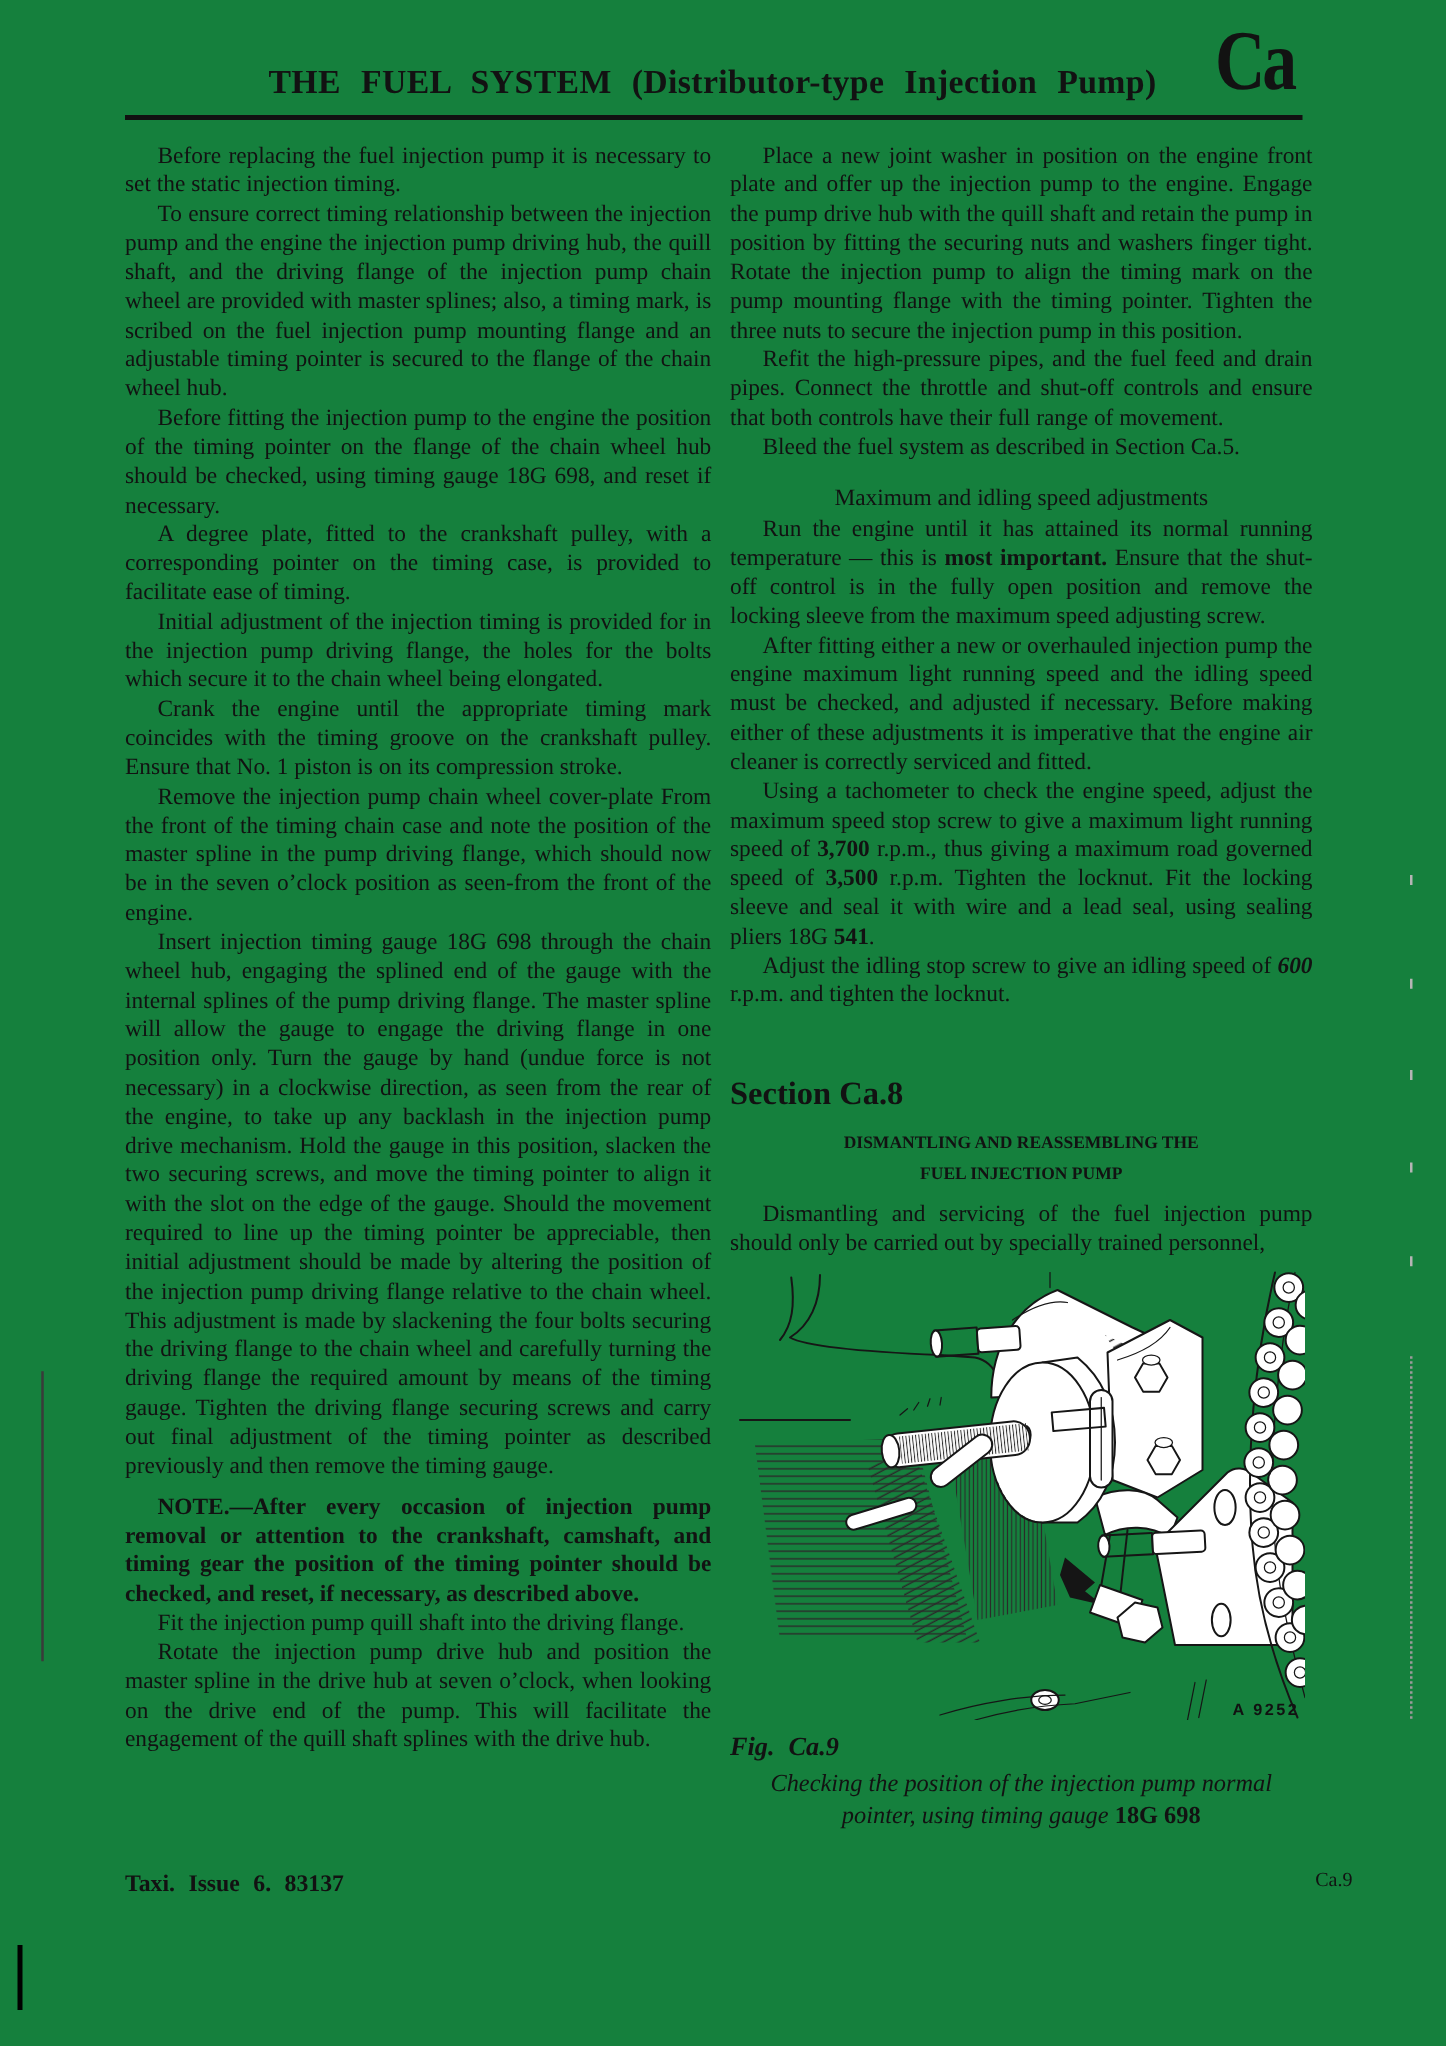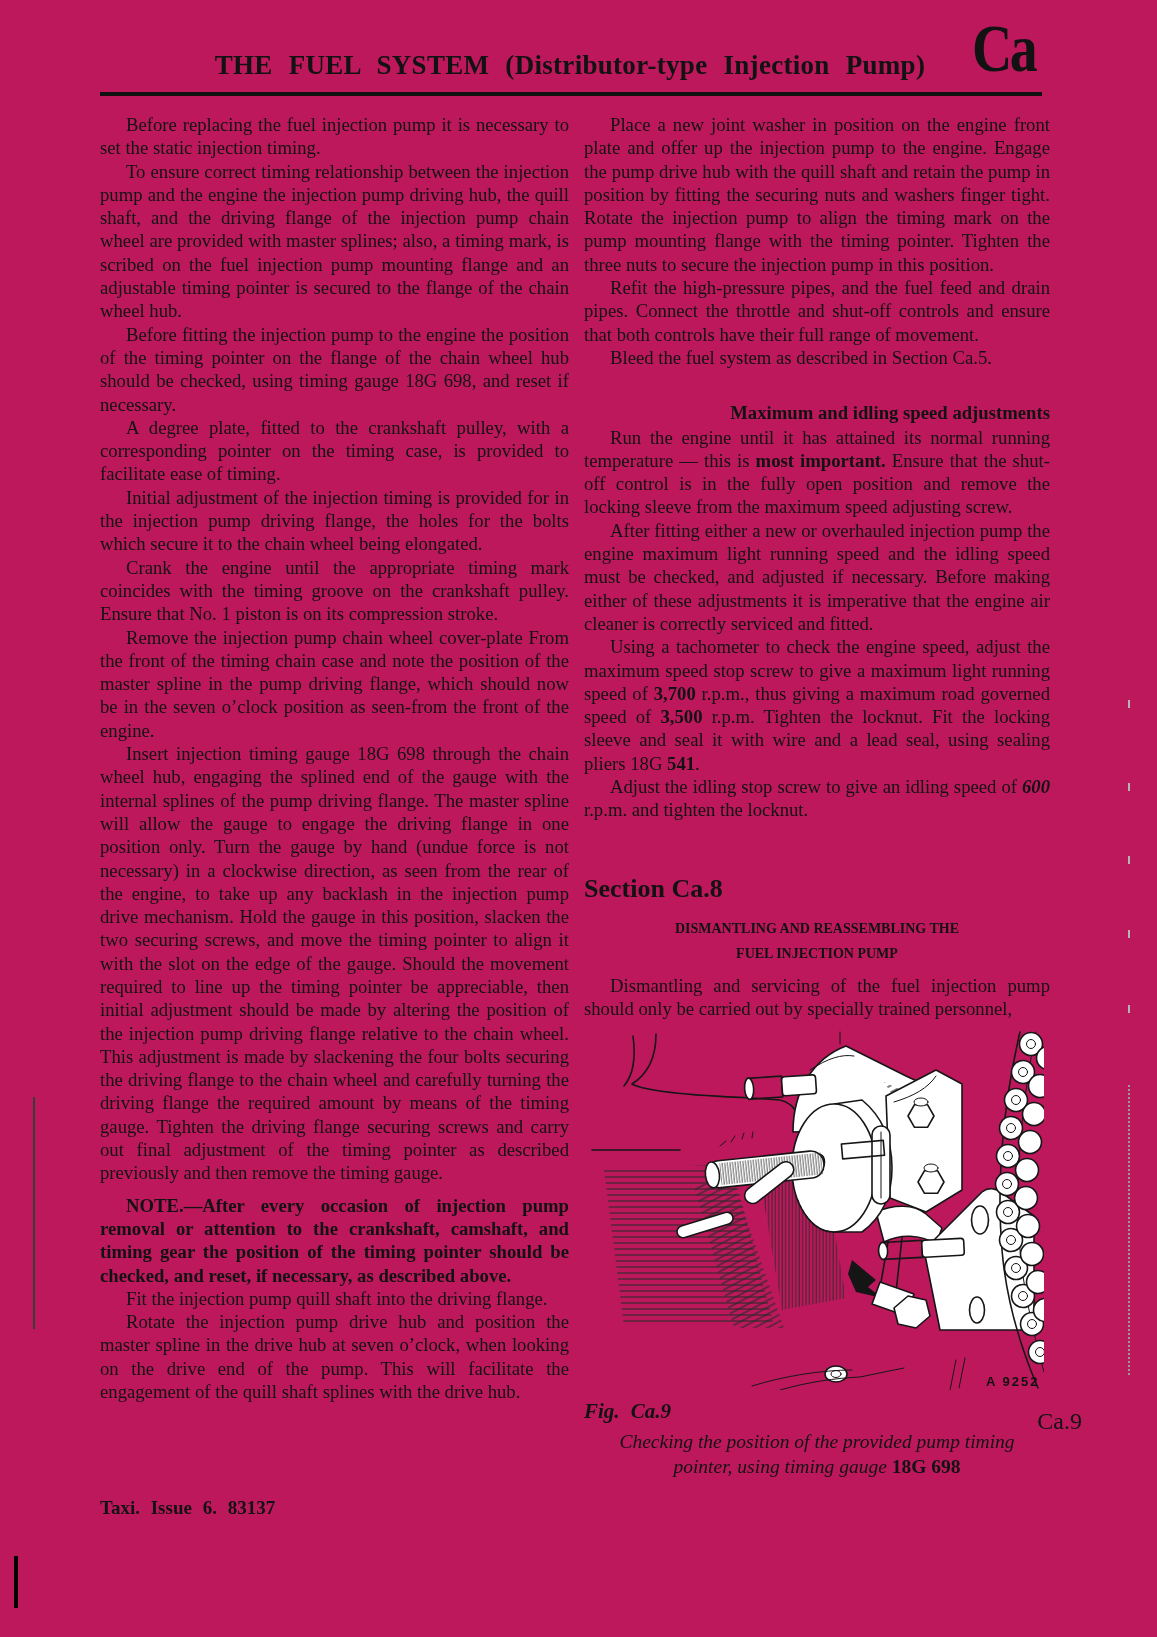--- a/index.html
+++ b/index.html
@@ -1,53 +1,53 @@
 <!DOCTYPE html>
 <html><head>
 <meta charset="utf-8">
 <style>
   html,body{margin:0;padding:0;background:#e8e8e8;}
   .page{
     position:relative;width:1157px;height:1637px;margin:0 auto;
-    background:#be185d;color:#121212;overflow:hidden;
+    background:#15803d;color:#121212;overflow:hidden;
     font-family:"Liberation Serif", serif;
   }
   
   .hdr-title{
     position:absolute;left:130px;top:50px;width:880px;text-align:center;
     font-size:27px;font-weight:bold;word-spacing:9px;letter-spacing:.3px;white-space:nowrap;
   }
   .hdr-code{
     position:absolute;left:972px;top:14px;font-size:68px;font-weight:bold;
     letter-spacing:-3px;transform:scaleX(.82);transform-origin:left top;line-height:1;
   }
   .hdr-rule{position:absolute;left:100px;top:92px;width:942px;height:3.5px;background:#111;}
   
   .col{position:absolute;top:113px;font-size:18.7px;line-height:23.3px;text-align:justify;}
   .col-left{left:100px;width:469px;}
   .col-right{left:584px;width:466px;}
   .col p{margin:0;text-indent:26px;}
   .col .note{font-weight:bold;margin-top:9px;}
-  .col .h-sub{font-weight:bold;margin-top:32px;margin-bottom:1px;text-align:right;}
+  .col .h-sub{font-weight:normal;margin-top:18px;margin-bottom:1px;text-align:center;}
   .col .h-section{font-size:26px;font-weight:bold;margin-top:50px;margin-bottom:10px;text-align:left;line-height:34px;}
   .col .h-center{font-weight:bold;text-align:center;font-size:14px;line-height:25px;margin:6px 0 8px;}
   .b{font-weight:bold;}
   .i{font-style:italic;}
   
   .figure-block{margin-top:10px;width:462px;height:360px;}
   .fig-label{margin-top:10px;text-align:left;font-size:21px;font-weight:bold;font-style:italic;word-spacing:6px;}
   .fig-caption{margin-top:5px;text-align:center;font-size:19.5px;line-height:25.5px;}
   .caption-code{font-weight:bold;font-style:normal;text-align:center;}
   svg .ln{stroke:#161616;stroke-width:1.6;fill:none;stroke-linecap:round;stroke-linejoin:round;}
   svg .fw{fill:#fff;}
   svg .thin{stroke-width:1;}
   svg text.plate{font-family:"Liberation Sans",sans-serif;font-size:13px;letter-spacing:2px;fill:#111;font-weight:bold;}
   
   .foot-left{position:absolute;left:100px;top:1497px;font-size:19px;font-weight:bold;word-spacing:6px;}
-  .foot-right{position:absolute;left:950px;top:1408px;width:132px;text-align:right;font-size:24px;}
+  .foot-right{position:absolute;left:950px;top:1496px;width:132px;text-align:right;font-size:16px;}
   
   .art-line{position:absolute;left:33px;top:1097px;width:2px;height:232px;background:#3a3a3a;}
   .art-bar{position:absolute;left:14px;top:1556px;width:4px;height:52px;background:#000;}
   .art-dash{position:absolute;width:2px;background:#b5b5b5;}
   .art-dotted{position:absolute;left:1128px;top:1085px;height:290px;width:0;border-left:2px dotted #9a9a9a;}
 </style>
 </head>
 <body>
 
 <div class="page">
@@ -222,21 +222,21 @@
           <rect class="ln fw" x="338" y="210" width="42" height="17" rx="3"></rect>
           <ellipse class="ln fw" cx="299" cy="218.5" rx="4.5" ry="8.5" stroke-width="1.4"></ellipse>
         </g>
 
         <text class="plate" x="402" y="356">A 9252</text>
       </svg>
     </div>
 
     <div class="fig-label">Fig. Ca.9</div>
     <div class="fig-caption">
-      <span class="i">Checking the position of the provided pump timing</span><br>
+      <span class="i">Checking the position of the injection pump normal</span><br>
       <span class="i">pointer, using timing gauge </span><span class="caption-code">18G 698</span>
     </div>
   </div>
 
   <div class="foot-left">Taxi.  Issue 6.  83137</div>
   <div class="foot-right">Ca.9</div>
 
   <div class="art-line"></div>
   <div class="art-bar"></div>
   <div class="art-dotted"></div>

